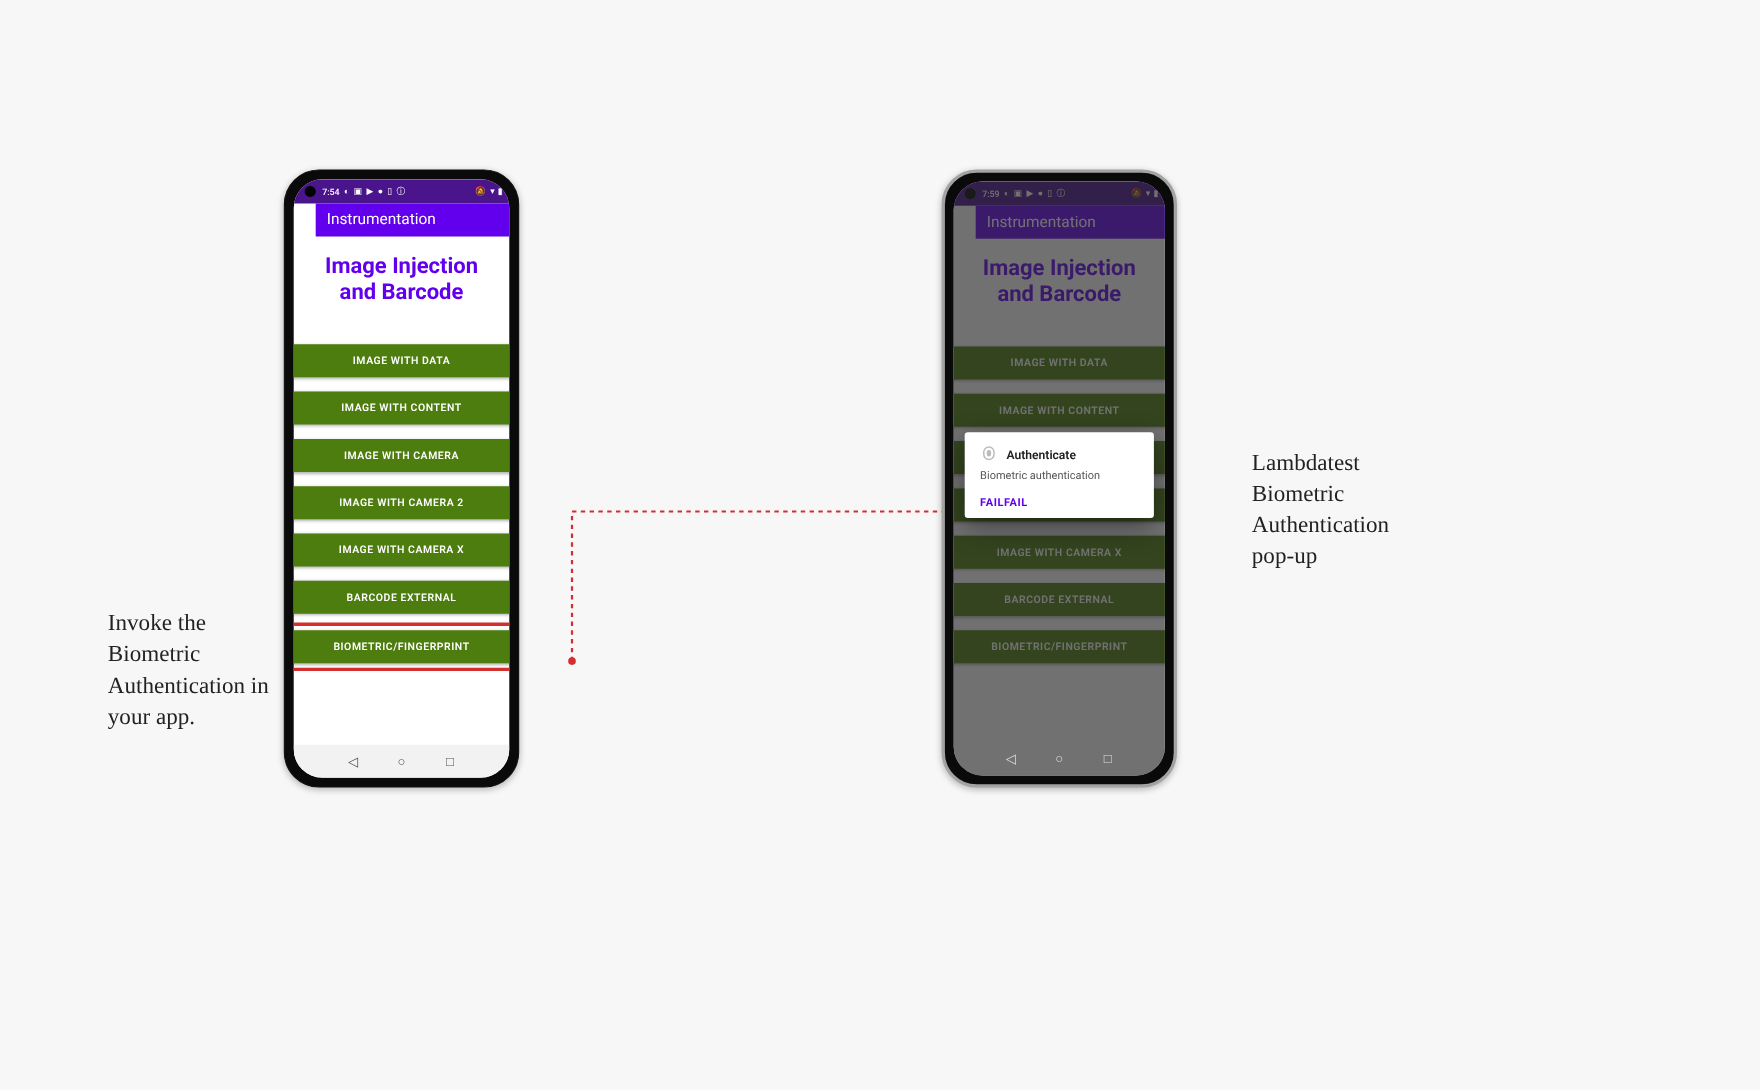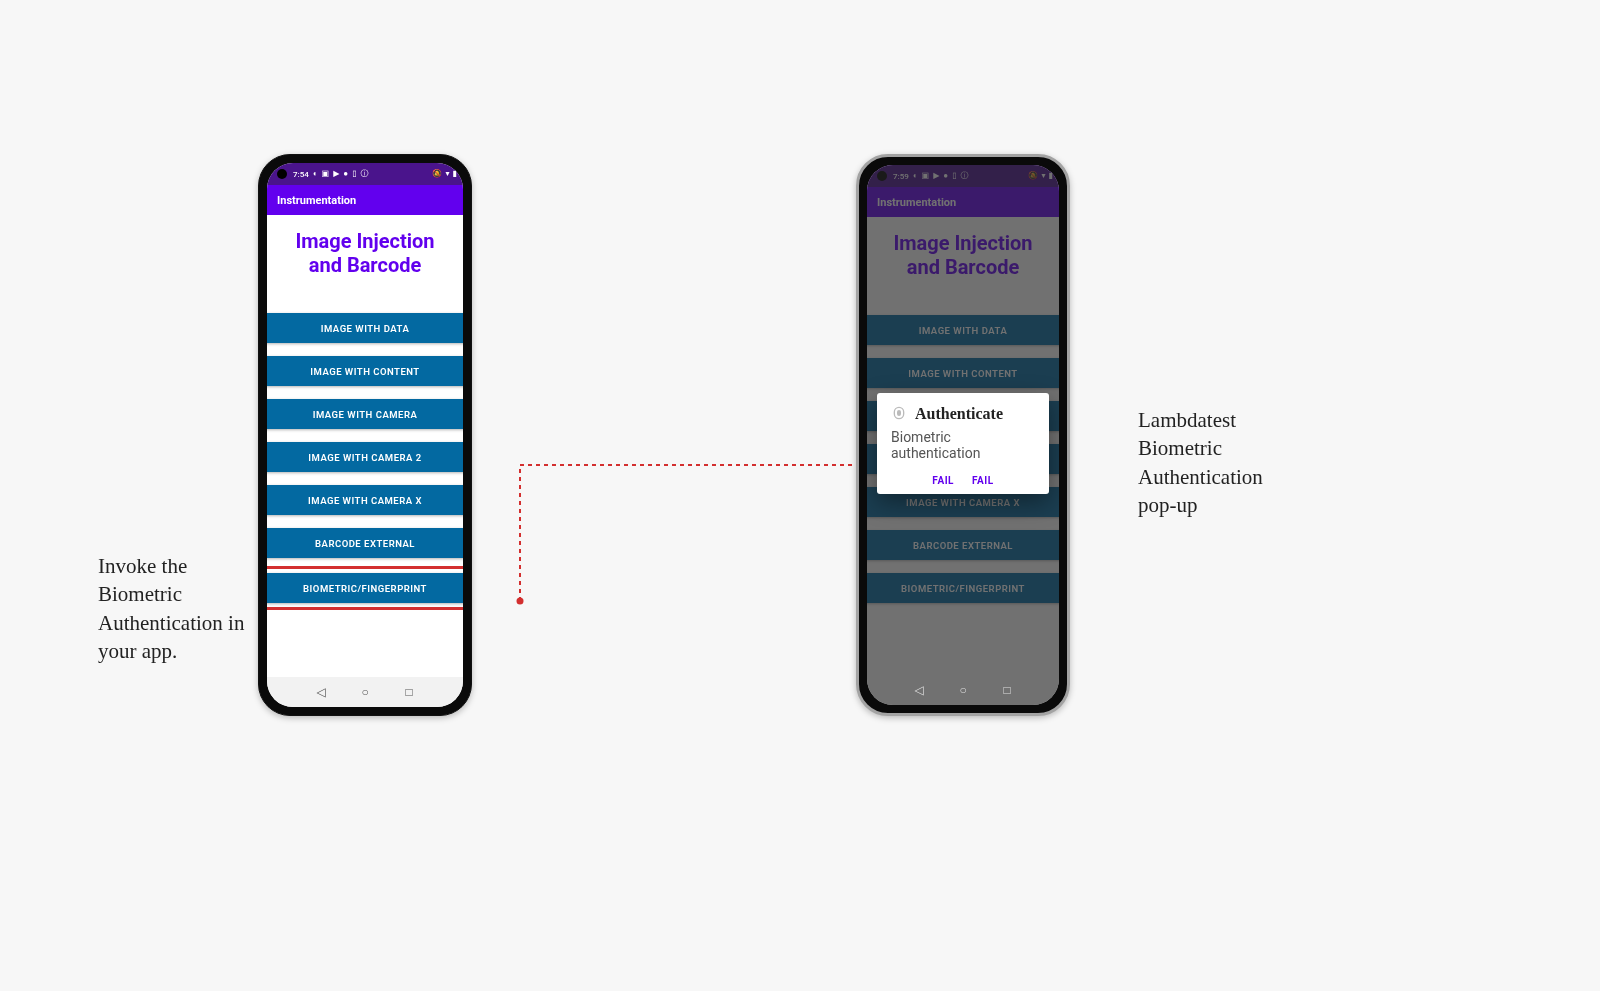--- a/index.html
+++ b/index.html
@@ -51,37 +51,37 @@
   .statusbar .right-icons { display:flex; align-items:center; gap:3px; }
   .ico { display:inline-block; line-height:1; font-size:8px; }
 
   
   .appbar {
     height: 30px;
     background:#6200ee;
     color:#fff;
     display:flex; align-items:center;
     padding:0 10px;
-    font-size:11px; font-weight:700;
+    font-size:14px; font-weight:400;margin-left:20px;
   }
 
   
   .content {
     padding: 14px 12px 0;
     display:flex; flex-direction:column; align-items:center;
   }
   .heading {
     font-size:20px; font-weight:700;
     color:#6200ee;
     text-align:center;
     margin-bottom: 36px;
   }
   .btn {
     width: 210px; height: 30px;
-    background:#0369a1;
+    background:#4d7c0f;
     color:#fff;
     font-size:9.5px; font-weight:600;
     letter-spacing:.5px;
     display:flex; align-items:center; justify-content:center;
     border-radius:3px;
     margin-bottom:13px;
     box-shadow:0 1px 3px rgba(0,0,0,.3);
     cursor:pointer;
     text-transform:uppercase;
   }
@@ -111,23 +111,23 @@
   }
   .dialog {
     position:absolute; left:10px; right:10px; top:228px;
     background:#fff;
     border-radius:3px;
     padding:12px 14px 8px;
     box-shadow:0 8px 24px rgba(0,0,0,.4);
   }
   .dialog-header { display:flex; align-items:center; gap:8px; margin-bottom:6px; }
   .fp-icon { width:16px; height:16px; color:#bbb; }
-  .dialog-title { font-size:16px; font-weight:600; color:#222;font-family:Liberation Serif, serif; }
-  .dialog-msg { font-size:14px; color:#555; margin-bottom:14px; }
-  .dialog-actions { display:flex; justify-content:center; gap:18px; }
+  .dialog-title { font-size:11px; font-weight:600; color:#222; }
+  .dialog-msg { font-size:10px; color:#555; margin-bottom:14px; }
+  .dialog-actions { display:flex; justify-content:flex-start; }
   .dialog-btn {
     font-size:10px; font-weight:700; letter-spacing:.5px;
     color:#6200ee; cursor:pointer;
   }
 
   
   .anno {
     position:absolute;
     font-family: Georgia, serif;
     font-size:21px;

